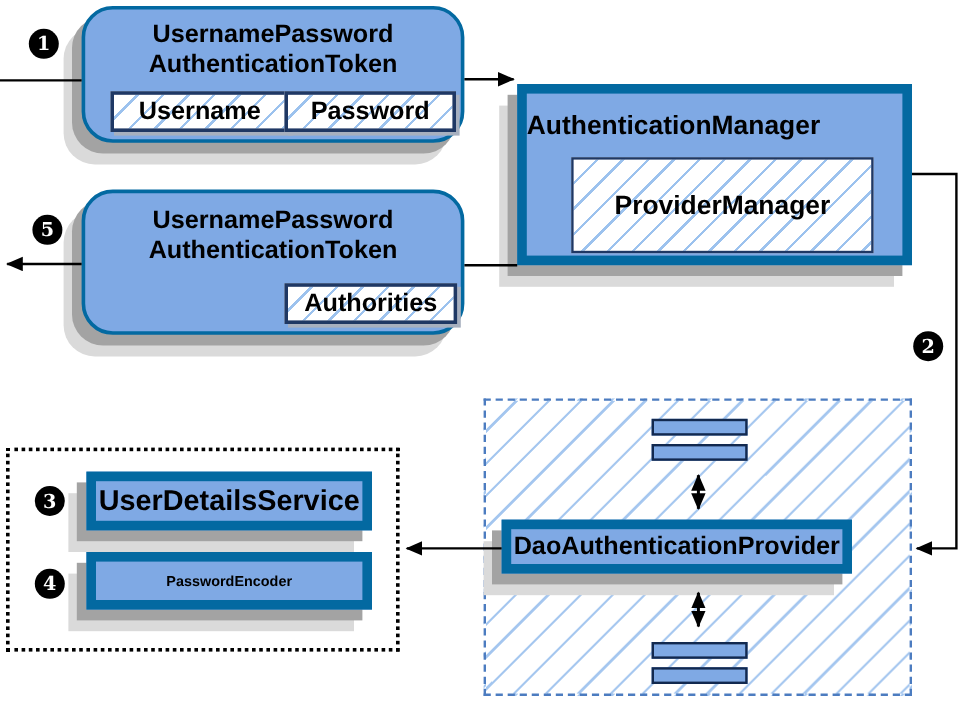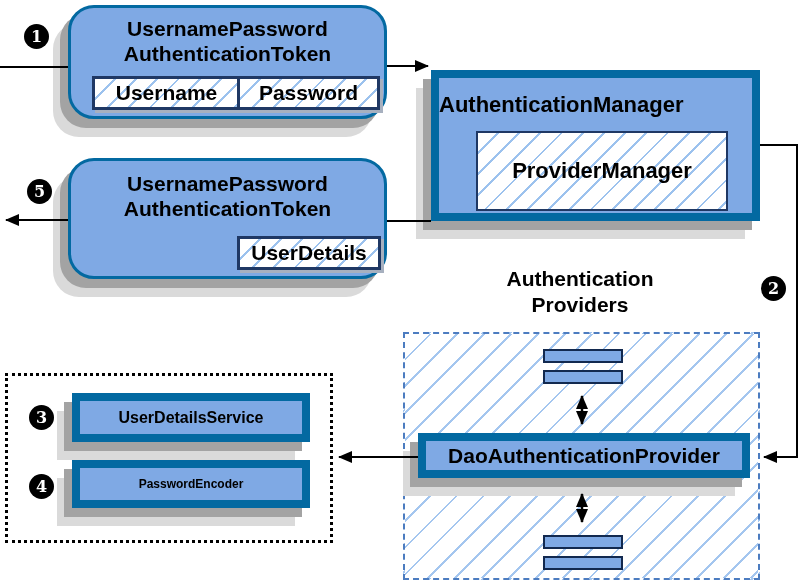--- a/index.html
+++ b/index.html
@@ -78,41 +78,37 @@
   <div class="node big-shadow" style="left:431px; top:70px; width:329px; height:151px;">
     <div style="font-size:22px; padding-top:14px;">AuthenticationManager</div>
     <div class="hatch center-text" style="position:absolute; left:37px; top:53px; width:252px; height:80px; border:2px solid #1f3864; box-sizing:border-box; font-size:22px;">ProviderManager</div>
   </div>
 
   <div class="node rounded big-shadow" style="left:68px; top:158px; width:319px; height:121px;">
     <div class="title2" style="padding-top:10px;">
       <div>UsernamePassword</div>
       <div>AuthenticationToken</div>
     </div>
-    <div class="field hatch" style="left:166px; top:75px; width:144px; height:34px;">UserDetails</div>
+    <div class="field hatch" style="left:166px; top:75px; width:144px; height:34px;">Authorities</div>
   </div>
 
-  <div class="group-label" style="left:460px; top:266px; width:240px;">
-    <div>Authentication</div>
-    <div>Providers</div>
-  </div>
 
   <div class="dashed-box hatch-wide" style="left:403px; top:332px; width:357px; height:248px;"></div>
 
   <div class="mini-rect" style="left:543px; top:349px;"></div>
   <div class="mini-rect" style="left:543px; top:370px;"></div>
 
-  <div class="node center-text big-shadow" style="left:418px; top:433px; width:332px; height:45px; font-size:21px;">DaoAuthenticationProvider</div>
+  <div class="node center-text big-shadow" style="left:418px; top:433px; width:292px; height:45px; font-size:21px;">DaoAuthenticationProvider</div>
 
   <div class="mini-rect" style="left:543px; top:535px;"></div>
   <div class="mini-rect" style="left:543px; top:556px;"></div>
 
   <div class="dotted-box" style="left:5px; top:373px; width:328px; height:170px;"></div>
 
-  <div class="node center-text big-shadow" style="left:72px; top:393px; width:238px; height:49px; font-size:16px;">UserDetailsService</div>
+  <div class="node center-text big-shadow" style="left:72px; top:393px; width:238px; height:49px; font-size:24px;">UserDetailsService</div>
 
   <div class="node center-text big-shadow" style="left:72px; top:460px; width:238px; height:48px; font-size:12px;">PasswordEncoder</div>
 
   <svg class="wires" width="803" height="584" viewBox="0 0 803 584">
     <defs>
       <marker id="arrow" markerUnits="userSpaceOnUse" markerWidth="16" markerHeight="14" refX="13" refY="6" orient="auto">
         <path d="M0,0 L14,6 L0,12 Z" fill="#000"></path>
       </marker>
       <marker id="arrowRev" markerUnits="userSpaceOnUse" markerWidth="16" markerHeight="14" refX="13" refY="6" orient="auto-start-reverse">
         <path d="M0,0 L14,6 L0,12 Z" fill="#000"></path>

